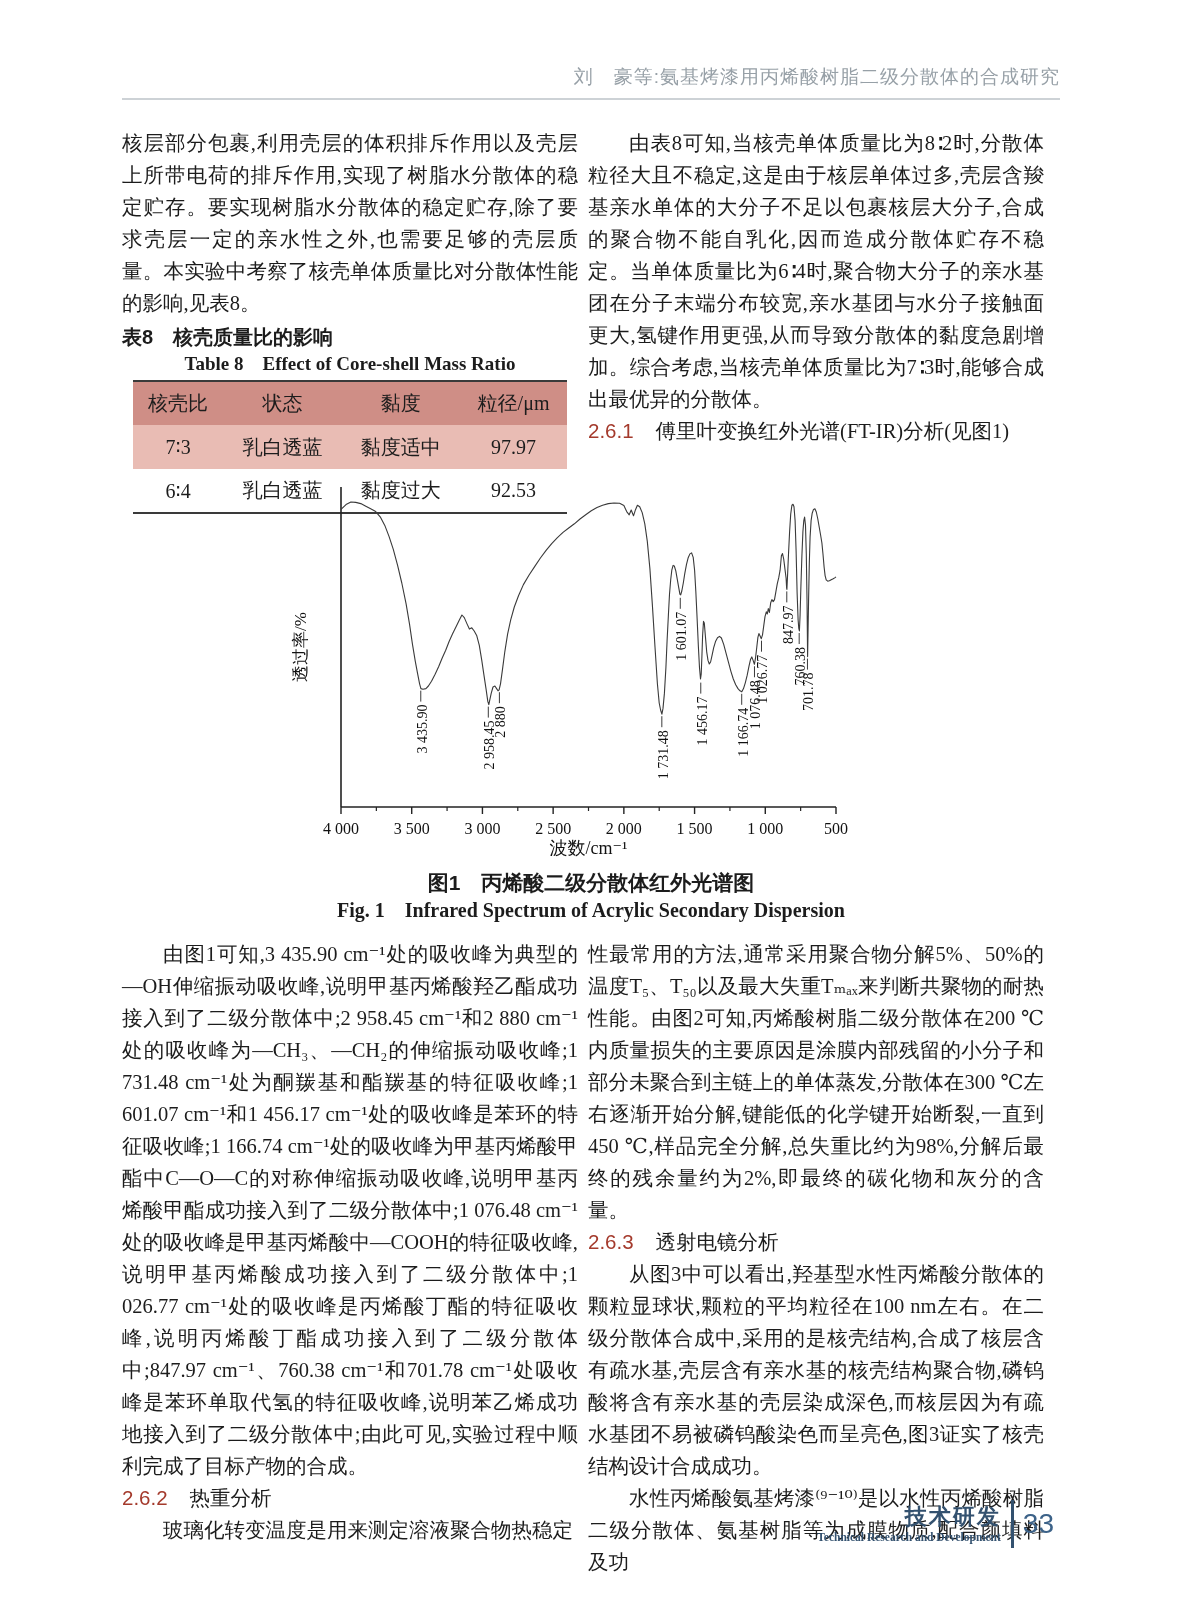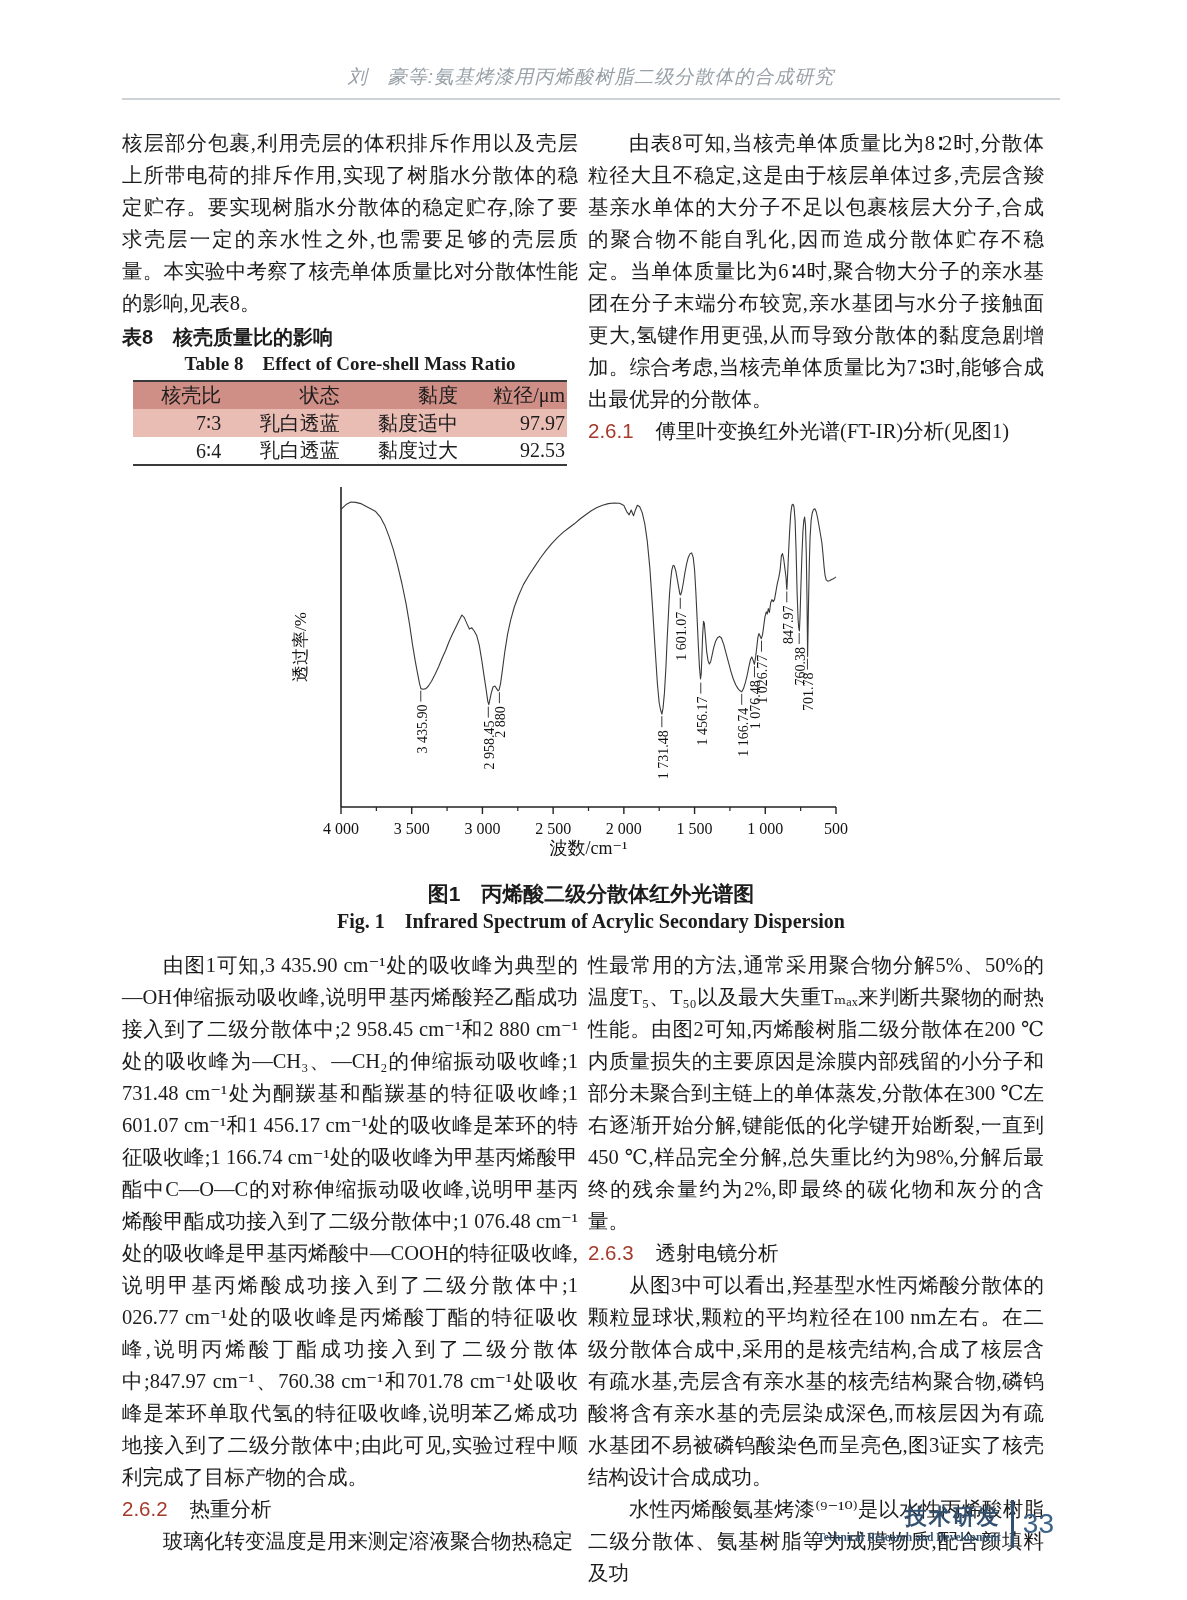--- a/index.html
+++ b/index.html
@@ -3,56 +3,56 @@
 <meta charset="utf-8">
 <style>
   * { margin:0; padding:0; box-sizing:border-box; }
   body { width:1187px; height:1600px; background:#ffffff; color:#1c1c1c;
          font-family:"Liberation Serif","DejaVu Serif",serif; }
   .page { position:relative; width:1187px; height:1600px; overflow:hidden; background:#fff; }
   .content { margin-left:122px; width:938px; }
 
   
   .hdr { padding-top:64px; }
-  .running-title { text-align:center; font-family:"Liberation Sans","DejaVu Sans",sans-serif;
-                   font-size:19px; line-height:26px; color:#97a0a7; letter-spacing:1px;font-style:italic; }
+  .running-title { text-align:right; font-family:"Liberation Sans","DejaVu Sans",sans-serif;
+                   font-size:19px; line-height:26px; color:#97a0a7; letter-spacing:1px; }
   .hdr-rule { margin-top:8px; border-bottom:2px solid #cdd2d6; }
 
   
   .row { display:flex; gap:10px; }
   .row1 { margin-top:27px; height:352px; }
   .row2 { margin-top:14px; }
   .col { width:456px; }
   .body-text { font-size:20.5px; line-height:32px; text-align:justify; }
   .indent { text-indent:2em; }
 
   
   .table-block { margin-top:5px; }
   .tbl-title-cn { text-align:left; font-family:"Liberation Sans","DejaVu Sans",sans-serif;
                   font-weight:bold; font-size:20px; line-height:27px; }
   .tbl-title-en { text-align:center; font-weight:bold; font-size:19px; line-height:25px; }
   table.t8 { width:434px; margin:4px auto 0 auto; border-collapse:collapse;
              border-top:2px solid #3a3a3a; border-bottom:2px solid #3a3a3a; font-size:20px; }
-  table.t8 th, table.t8 td { font-weight:normal; text-align:right; height:28px; padding:0 2px; }
+  table.t8 th, table.t8 td { font-weight:normal; text-align:center; height:44px; padding:0 2px; }
   table.t8 thead tr { background:#cf8e86; }
   table.t8 tr.hl { background:#e9bcb4; }
 
   
   .h2-heading { margin-top:4px; font-family:"Liberation Sans","DejaVu Sans",sans-serif;
                 font-weight:bold; font-size:21px; line-height:32px; color:#a43a2c; }
   .h2-heading .hnum { margin-right:24px; }
   .h3-heading { font-size:20.5px; line-height:32px; }
   .h3-heading .hnum { color:#a43a2c; font-family:"Liberation Sans","DejaVu Sans",sans-serif; margin-right:22px; }
 
   
   .figure-block { width:938px; text-align:center; }
   .figure-block svg { display:inline-block; }
   svg text { font-family:"Liberation Serif","DejaVu Serif",serif; }
   .fig-cap-cn { font-family:"Liberation Sans","DejaVu Sans",sans-serif; font-weight:bold;
-                font-size:21px; line-height:28px; margin-top:19px; }
+                font-size:21px; line-height:28px; margin-top:8px; }
   .fig-cap-en { font-weight:bold; font-size:20px; line-height:27px; }
 
   
   .footer { position:absolute; top:1500px; right:133px; display:flex; align-items:center; }
   .footer-text { text-align:right; color:#33516f; }
   .footer-cn { font-family:"Liberation Sans","DejaVu Sans",sans-serif; font-weight:bold;
                font-size:22px; line-height:25px; letter-spacing:2px; }
   .footer-en { font-weight:bold; font-size:11.5px; line-height:16px; }
   .footer-divider { width:3px; height:48px; background:#33516f; margin-left:10px; margin-right:9px; }
   .footer-page { font-family:"Liberation Sans","DejaVu Sans",sans-serif; font-size:28px; color:#3c6288; }

